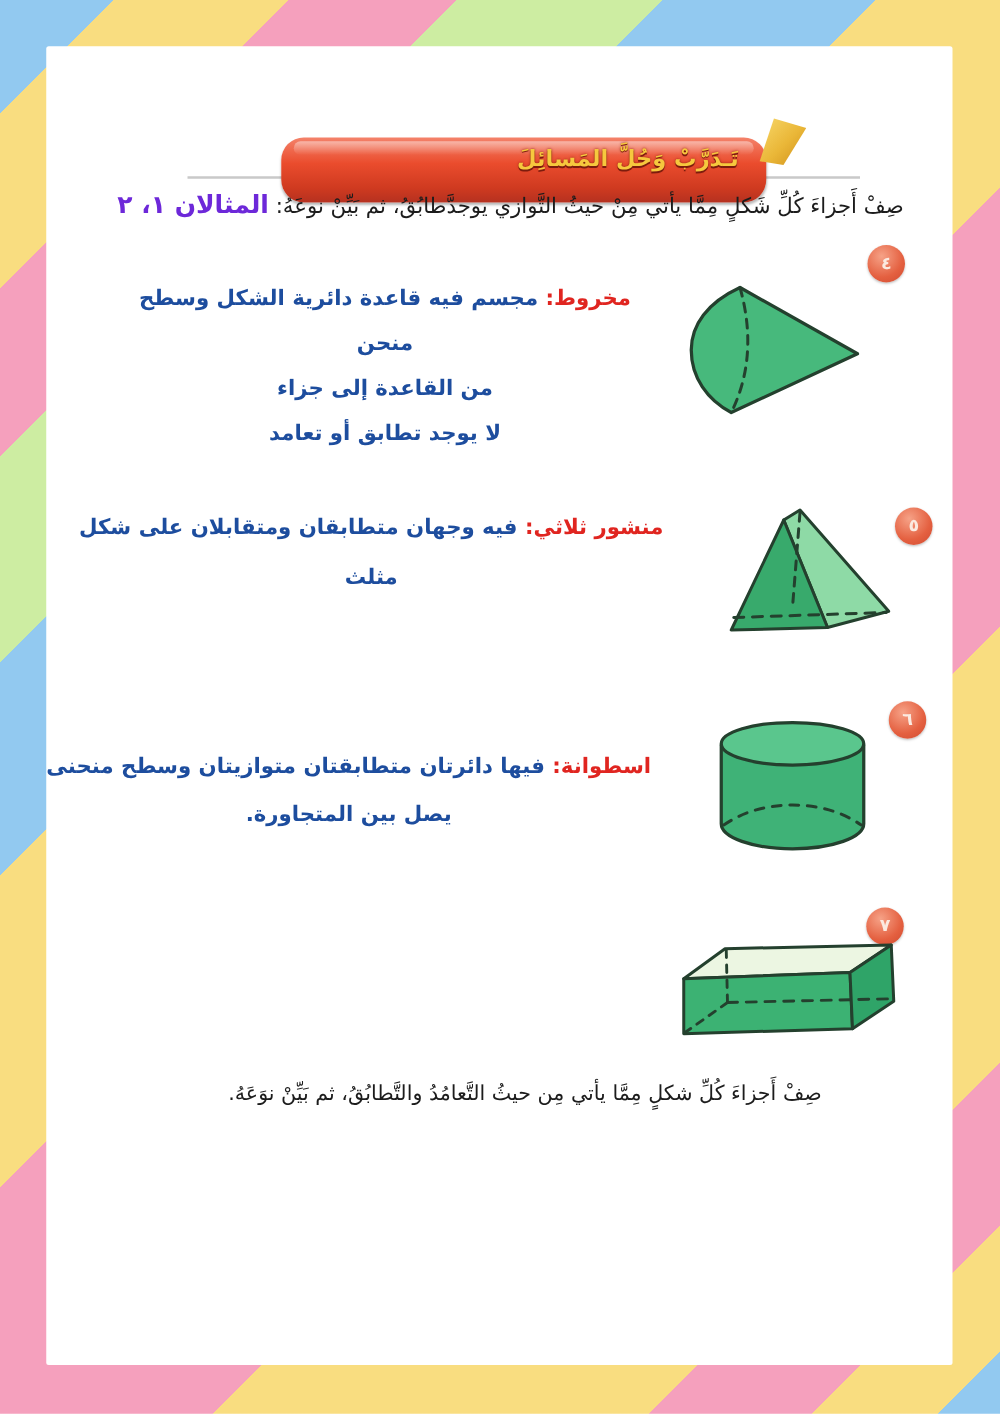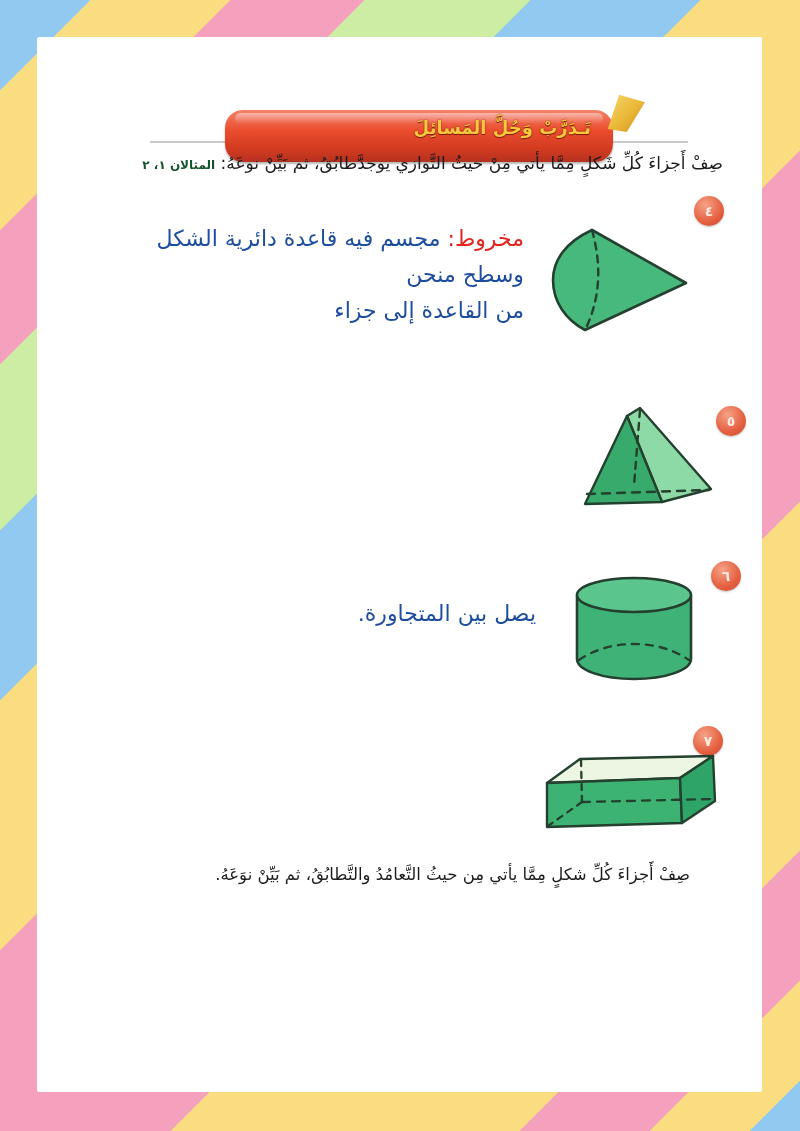--- a/index.html
+++ b/index.html
@@ -50,37 +50,37 @@
     background:linear-gradient(135deg,#f8d96c 0%,#eab738 55%,#cf8f1a 100%);
     clip-path:polygon(2% 92%,32% 2%,100% 22%,52% 100%);
     filter:drop-shadow(0 1px 1px rgba(0,0,0,.3));
   }
   
   .intro{
     position:absolute;left:75px;top:148px;width:648px;
     direction:rtl;text-align:right;
     font-size:17px;color:#1c1c1c;line-height:30px;
   }
-  .intro .ref{color:#14532d;font-weight:bold;font-size:12px;margin-top:48px;}
+  .intro .ref{color:#6d28d9;font-weight:bold;font-size:20px;margin-top:48px;}
   .footer-q{
     position:absolute;left:150px;top:860px;width:540px;
-    direction:rtl;text-align:right;
+    direction:rtl;text-align:center;
     font-size:16.5px;color:#1c1c1c;line-height:30px;
   }
   
   .badge{
     position:absolute;width:30px;height:30px;border-radius:50%;
     background:radial-gradient(circle at 38% 30%,#f6a287 0%,#e46040 60%,#d04a30 100%);
     box-shadow:0 1px 2px rgba(0,0,0,.25);
     color:#fbeae0;font-size:14px;font-weight:bold;
     display:flex;align-items:center;justify-content:center;
   }
   .item-text{
-    position:absolute;direction:rtl;text-align:right;
-    font-size:22px;font-weight:normal;color:#1d4d9e;
+    position:absolute;direction:rtl;text-align:center;
+    font-size:17px;font-weight:bold;color:#1d4d9e;
   }
   .item-text .lbl{color:#e02520;}
   .shape{position:absolute;}
   #t1{left:92px;top:221px;width:432px;line-height:36px;}
   #t2{left:44px;top:402px;width:506px;line-height:40px;}
   #t3{left:22px;top:594px;width:514px;line-height:39px;}
   #t4{left:40px;top:760px;width:486px;line-height:40px;}
   #b1{left:694px;top:196px;}
   #b2{left:716px;top:406px;}
   #b3{left:711px;top:561px;}
@@ -107,39 +107,42 @@
 </div>
 
 <div class="badge" id="b1">٤</div>
 <svg class="shape" id="s1" width="158" height="122" viewBox="0 0 158 122">
   <path d="M52,10 C26,22 13,40 13,60 C13,82 26,100 45,110 L146,63 Z" fill="#47b97c" stroke="#24402e" stroke-width="2.6" stroke-linejoin="round"></path>
   <path d="M52,10 C57,28 59,45 58,61 C57,79 52,96 45,110" fill="none" stroke="#24402e" stroke-width="2.4" stroke-dasharray="7 6" stroke-linecap="round"></path>
 </svg>
 <div class="item-text" id="t1">
   <div><span class="lbl">مخروط:</span> <span>مجسم فيه قاعدة دائرية الشكل وسطح منحن</span></div>
   <div>من القاعدة إلى جزاء</div>
+  <div>لا يوجد تطابق أو تعامد</div>
 </div>
 
 <div class="badge" id="b2">٥</div>
 <svg class="shape" id="s2" width="162" height="114" viewBox="0 0 162 114">
   <polygon points="71,13 84,5 155,86 106,99" fill="#8edaa6" stroke="#24402e" stroke-width="2.4" stroke-linejoin="round"></polygon>
   <polygon points="71,13 29,101 106,99" fill="#38aa6c" stroke="#24402e" stroke-width="2.4" stroke-linejoin="round"></polygon>
   <path d="M84,7 L78,83" fill="none" stroke="#24402e" stroke-width="2.4" stroke-dasharray="7 6" stroke-linecap="round"></path>
   <path d="M31,91 L153,87" fill="none" stroke="#24402e" stroke-width="2.4" stroke-dasharray="8 7" stroke-linecap="round"></path>
 </svg>
 <div class="item-text" id="t2">
+  <div><span class="lbl">منشور ثلاثي:</span> <span>فيه وجهان متطابقان ومتقابلان على شكل مثلث</span></div>
 </div>
 
 <div class="badge" id="b3">٦</div>
 <svg class="shape" id="s3" width="142" height="112" viewBox="0 0 142 112">
   <path d="M13,24 L13,87 C13,98 38,107 70,107 C102,107 127,98 127,87 L127,24 Z" fill="#3fb277" stroke="#24402e" stroke-width="2.6" stroke-linejoin="round"></path>
   <ellipse cx="70" cy="23" rx="57" ry="17" fill="#5ac68d" stroke="#24402e" stroke-width="2.6"></ellipse>
   <path d="M15,88 C31,77 50,72 70,72 C90,72 109,77 125,88" fill="none" stroke="#24402e" stroke-width="2.4" stroke-dasharray="7 7" stroke-linecap="round"></path>
 </svg>
 <div class="item-text" id="t3">
+  <div><span class="lbl">اسطوانة:</span> <span>فيها دائرتان متطابقتان متوازيتان وسطح منحنى</span></div>
   <div>يصل بين المتجاورة.</div>
 </div>
 
 <div class="badge" id="b4">٧</div>
 <svg class="shape" id="s4" width="196" height="112" viewBox="0 0 196 112">
   <polygon points="19,38 152,33 185,11 52,14" fill="#ecf6e2" stroke="#24402e" stroke-width="2.4" stroke-linejoin="round"></polygon>
   <polygon points="19,38 152,33 154,78 19,82" fill="#3cb273" stroke="#24402e" stroke-width="2.4" stroke-linejoin="round"></polygon>
   <polygon points="152,33 185,11 187,56 154,78" fill="#2fa468" stroke="#24402e" stroke-width="2.4" stroke-linejoin="round"></polygon>
   <path d="M53,15 L54,57" fill="none" stroke="#24402e" stroke-width="2.3" stroke-dasharray="6 6" stroke-linecap="round"></path>
   <path d="M54,57 L186,54" fill="none" stroke="#24402e" stroke-width="2.3" stroke-dasharray="8 7" stroke-linecap="round"></path>

